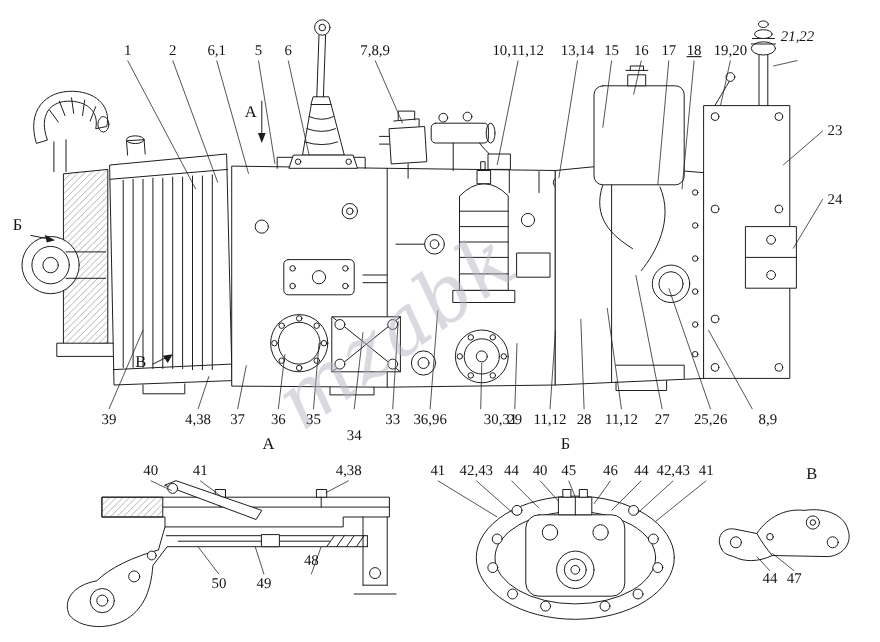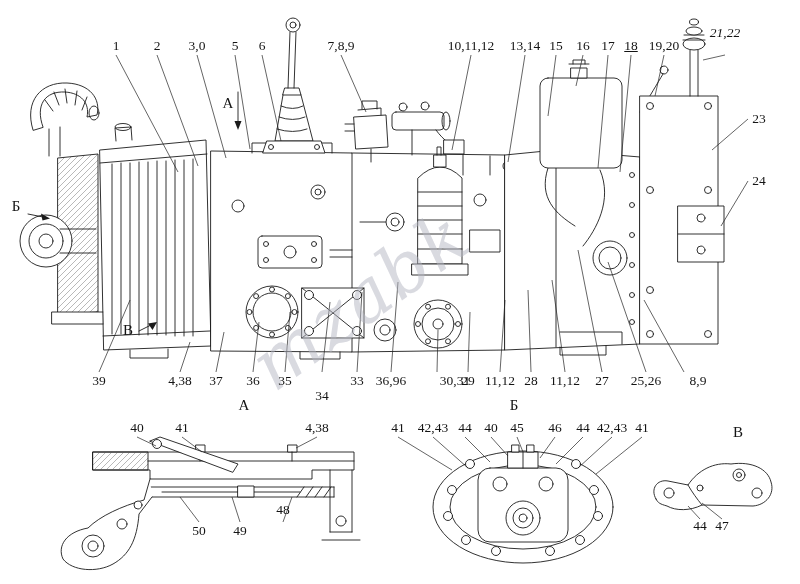--- a/index.html
+++ b/index.html
@@ -314,21 +314,21 @@
         <line x1="722" y1="519" x2="702" y2="503"></line>
       </g>
   </svg>
 
   <div class="watermark">mzabk</div>
 
 
   <div id="callout-layer">
       <span class="callout" style="left: 116px; top: 46px;">1</span>
       <span class="callout" style="left: 157px; top: 46px;">2</span>
-      <span class="callout" style="left: 197px; top: 46px;">3,0</span>
+      <span class="callout" style="left: 197px; top: 46px;">6,1</span>
       <span class="callout" style="left: 235px; top: 46px;">5</span>
       <span class="callout" style="left: 262px; top: 46px;">6</span>
       <span class="callout" style="left: 341px; top: 46px;">7,8,9</span>
       <span class="callout" style="left: 471px; top: 46px;">10,11,12</span>
       <span class="callout" style="left: 525px; top: 46px;">13,14</span>
       <span class="callout" style="left: 556px; top: 46px;">15</span>
       <span class="callout" style="left: 583px; top: 46px;">16</span>
       <span class="callout" style="left: 608px; top: 46px;">17</span>
       <span class="callout" style="left: 631px; top: 46px; text-decoration: underline;">18</span>
       <span class="callout" style="left: 664px; top: 46px;">19,20</span>

